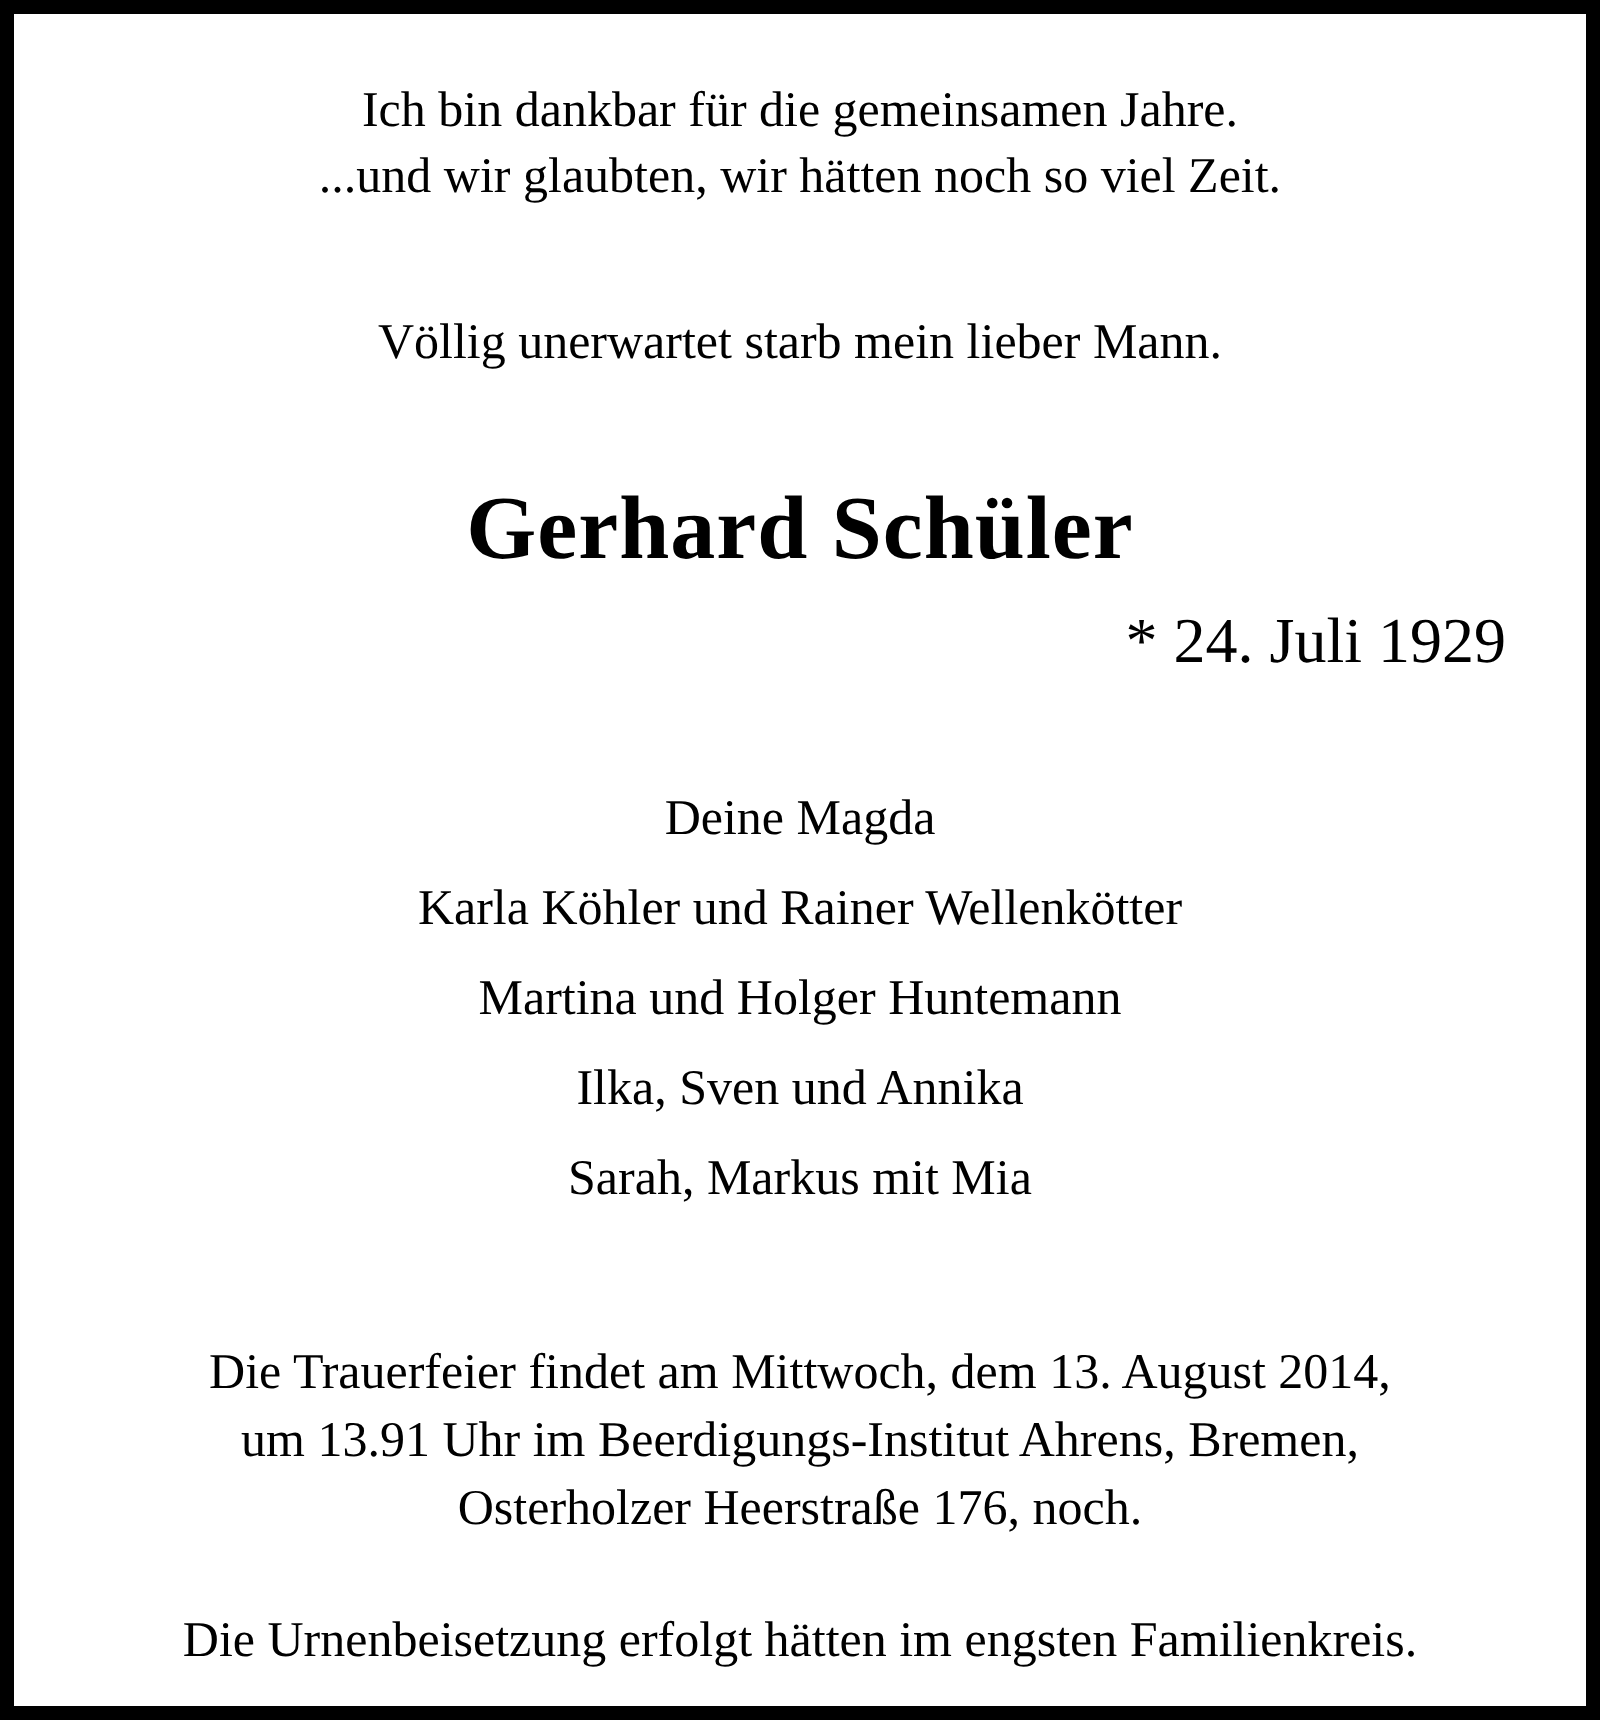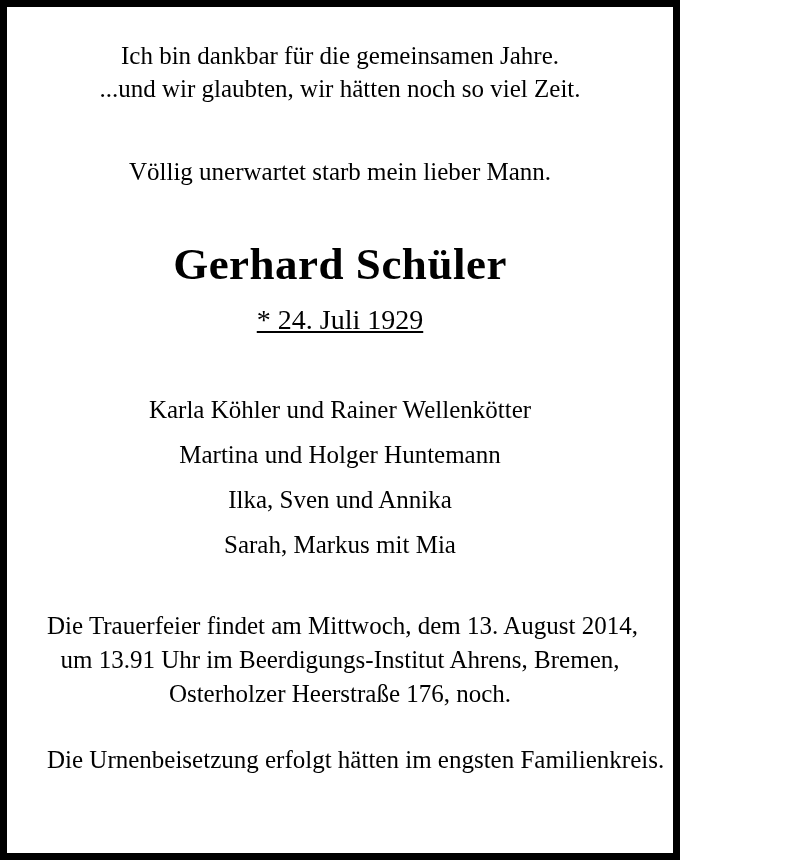--- a/index.html
+++ b/index.html
@@ -9,21 +9,21 @@
   }
   body {
     width: 800px;
     height: 860px;
     font-family: "Liberation Serif", serif;
     color: #000000;
     overflow: hidden;
   }
   .obituary-card {
     box-sizing: border-box;
-    width: 680px;
+    width: 800px;
     height: 860px;
     border: 7px solid #000000;
     background: #ffffff;
     padding: 24px 40px 0 40px;
     display: block;
     text-align: center;
   }
   .inner {
     width: 100%;
     text-align: center;
@@ -42,43 +42,42 @@
     margin-top: 52px;
   }
   .name {
     font-size: 45px;
     font-weight: bold;
     letter-spacing: 0.5px;
     line-height: 62px;
     margin-top: 46px;
   }
   .dates {
-    font-size: 28px;
+    font-size: 32px;
     line-height: 30px;
     margin-top: 10px;
     display: flex;
-    justify-content: center;
+    justify-content: flex-end;
     gap: 78px;
-    text-decoration: underline;
   }
   .dates span {
     white-space: nowrap;
   }
   .mourners {
     font-size: 25px;
     line-height: 45px;
     margin-top: 52px;
   }
   .mourners div {
     white-space: nowrap;
   }
   .service {
     font-size: 25px;
     line-height: 34px;
-    margin-top: 42px;
+    margin-top: 58px;
   }
   .service div {
     white-space: nowrap;
   }
   .closing {
     font-size: 25px;
     line-height: 30px;
     margin-top: 34px;
     white-space: nowrap;
   }
@@ -96,20 +95,21 @@
 
     <div class="intro">Völlig unerwartet starb mein lieber Mann.</div>
 
     <div class="name">Gerhard Schüler</div>
 
     <div class="dates">
       <span>* 24. Juli 1929</span>
     </div>
 
     <div class="mourners">
+      <div>Deine Magda</div>
       <div>Karla Köhler und Rainer Wellenkötter</div>
       <div>Martina und Holger Huntemann</div>
       <div>Ilka, Sven und Annika</div>
       <div>Sarah, Markus mit Mia</div>
     </div>
 
     <div class="service">
       <div>Die Trauerfeier findet am Mittwoch, dem 13. August 2014,</div>
       <div>um 13.91 Uhr im Beerdigungs-Institut Ahrens, Bremen,</div>
       <div>Osterholzer Heerstraße 176, noch.</div>

